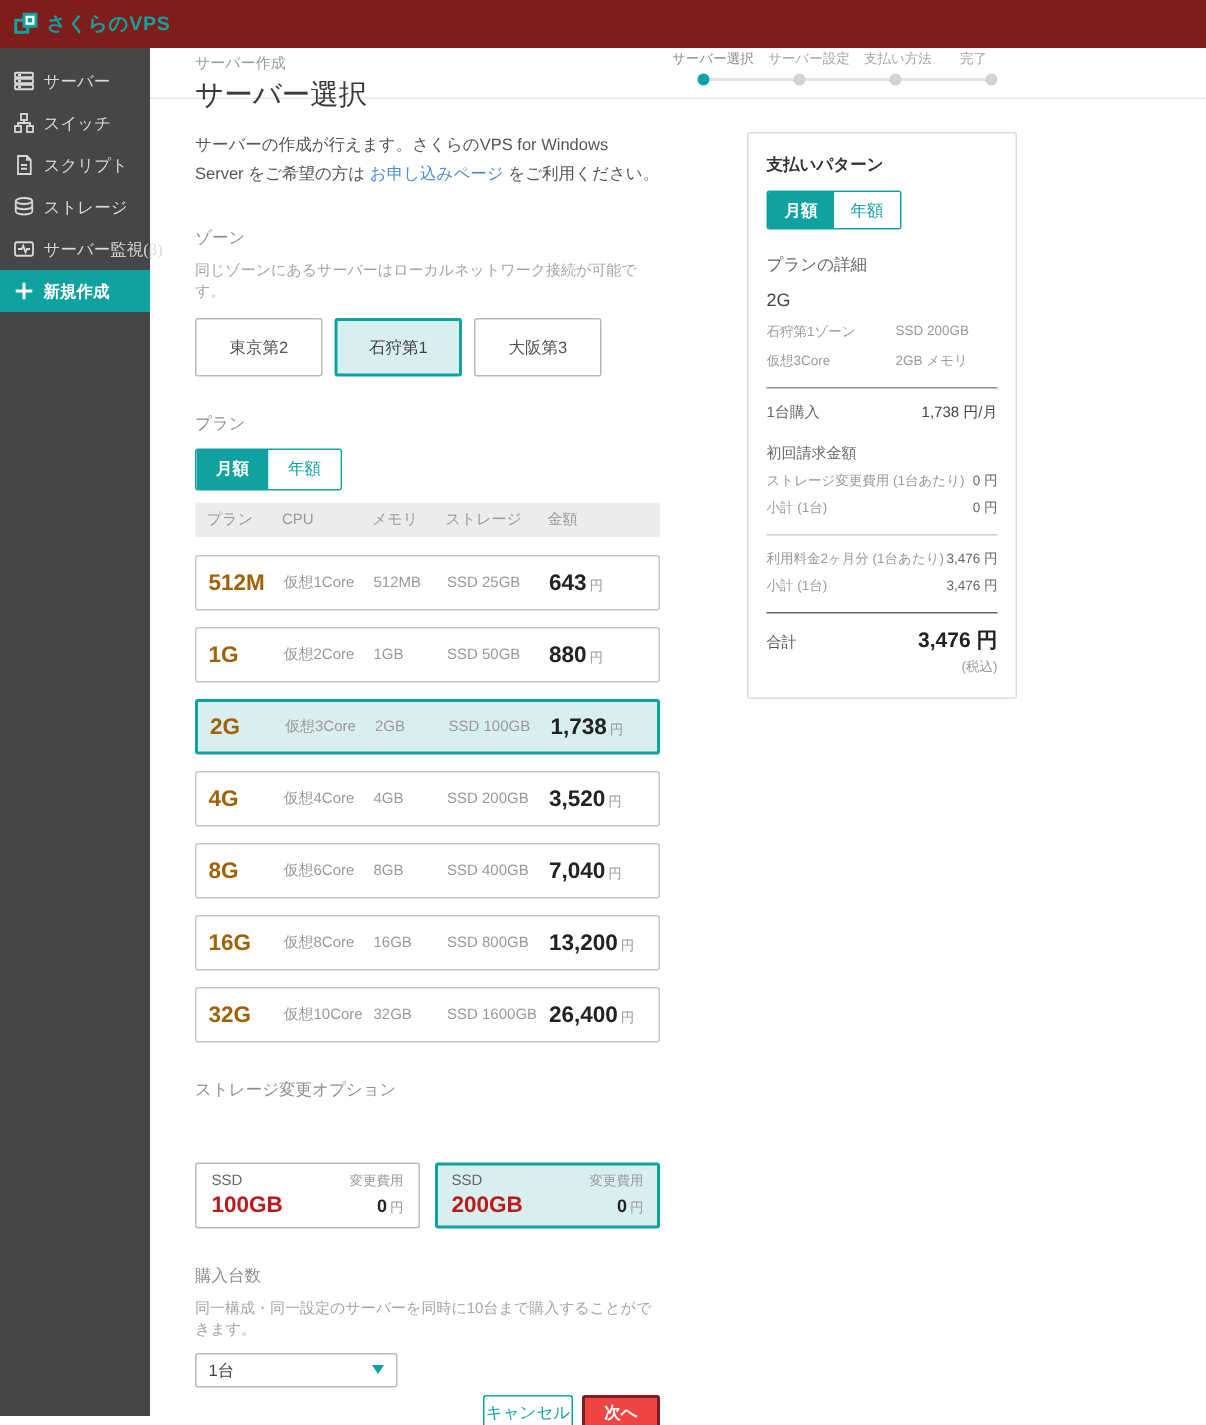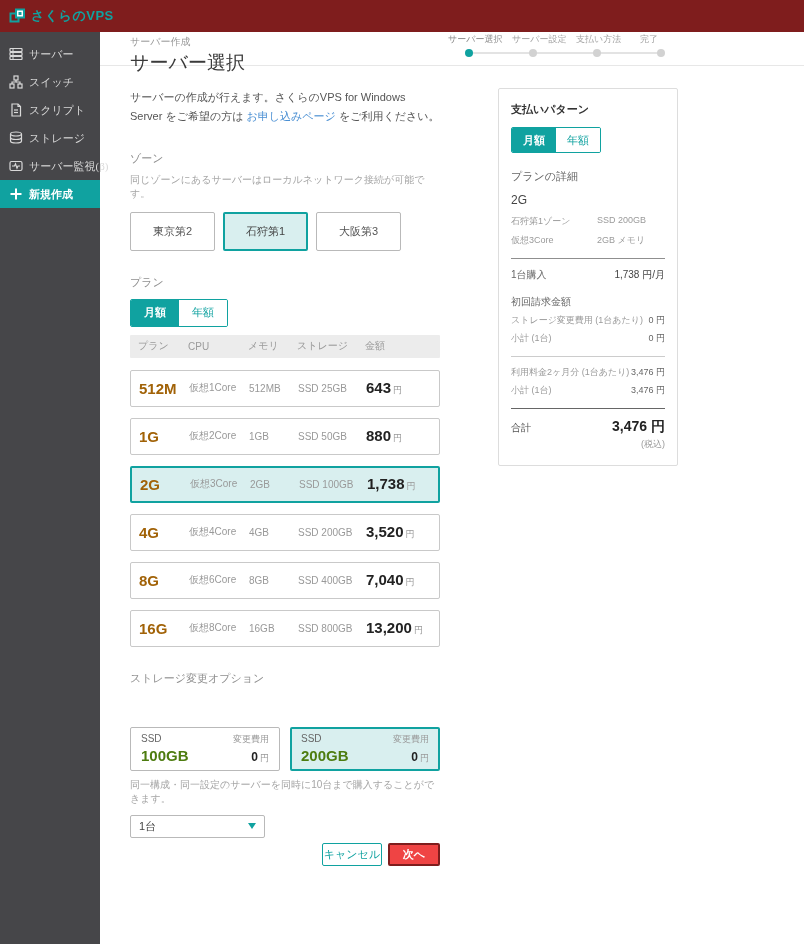--- a/index.html
+++ b/index.html
@@ -71,21 +71,21 @@
 
   
   .storage-row { display:flex; gap:10px; margin-top:9px; }
   .storage-card { width:150px; height:44px; border:1px solid #b9b9b9; border-radius:2px; background:#fff;
     padding:5px 10px 0 10px; cursor:pointer;margin-top:32px; }
   .storage-card.selected { border:2px solid #10a2a0; background:#d9efef; padding:4px 9px 0 9px; }
   .sc-top { display:flex; justify-content:space-between; align-items:baseline; }
   .sc-type { font-size:10px; color:#666; }
   .sc-feelabel { font-size:9px; color:#9a9a9a; }
   .sc-bottom { display:flex; justify-content:space-between; align-items:baseline; margin-top:1px; }
-  .sc-size { font-size:15px; font-weight:bold; color:#4d7c0f; }
+  .sc-size { font-size:15px; font-weight:bold; color:#b91c1c; }
   .sc-fee { font-size:12px; font-weight:bold; color:#222; }
 
   
   .qty-select { margin-top:9px; width:135px; height:23px; border:1px solid #b9b9b9; border-radius:2px;
     display:flex; align-items:center; justify-content:space-between; padding:0 8px; font-size:11px; color:#444; cursor:pointer; background:#fff; }
   .caret-down { width:0; height:0; border-left:4px solid transparent; border-right:4px solid transparent; border-top:6px solid #10a2a0; }
 
   
   .actions { display:flex; justify-content:flex-end; gap:6px; margin-top:5px; }
   .btn { height:23px; border-radius:2px; font-size:11px; display:flex; align-items:center; justify-content:center; cursor:pointer; }
@@ -320,20 +320,27 @@
           </div>
 
           <div class="plan-row plan-grid">
             <span class="plan-name">16G</span>
             <span class="plan-meta">仮想8Core</span>
             <span class="plan-meta">16GB</span>
             <span class="plan-meta">SSD 800GB</span>
             <span class="plan-price"><span>13,200</span><span class="unit">円</span></span>
           </div>
 
+          <div class="plan-row plan-grid">
+            <span class="plan-name">32G</span>
+            <span class="plan-meta">仮想10Core</span>
+            <span class="plan-meta">32GB</span>
+            <span class="plan-meta">SSD 1600GB</span>
+            <span class="plan-price"><span>26,400</span><span class="unit">円</span></span>
+          </div>
         </div>
 
       
       <div class="sec-label">ストレージ変更オプション</div>
       <div class="storage-row">
 
           <div class="storage-card">
             <div class="sc-top">
               <span class="sc-type">SSD</span>
               <span class="sc-feelabel">変更費用</span>
@@ -350,20 +357,21 @@
               <span class="sc-feelabel">変更費用</span>
             </div>
             <div class="sc-bottom">
               <span class="sc-size">200GB</span>
               <span class="sc-fee"><span>0</span><span class="unit">円</span></span>
             </div>
           </div>
         </div>
 
       
+      <div class="sec-label">購入台数</div>
       <div class="sec-desc">同一構成・同一設定のサーバーを同時に10台まで購入することができます。</div>
       <div class="qty-select">
         <span>1台</span>
         <span class="caret-down"></span>
       </div>
 
       
       <div class="actions">
         <div class="btn btn-cancel">キャンセル</div>
         <div class="btn btn-next">次へ</div>

